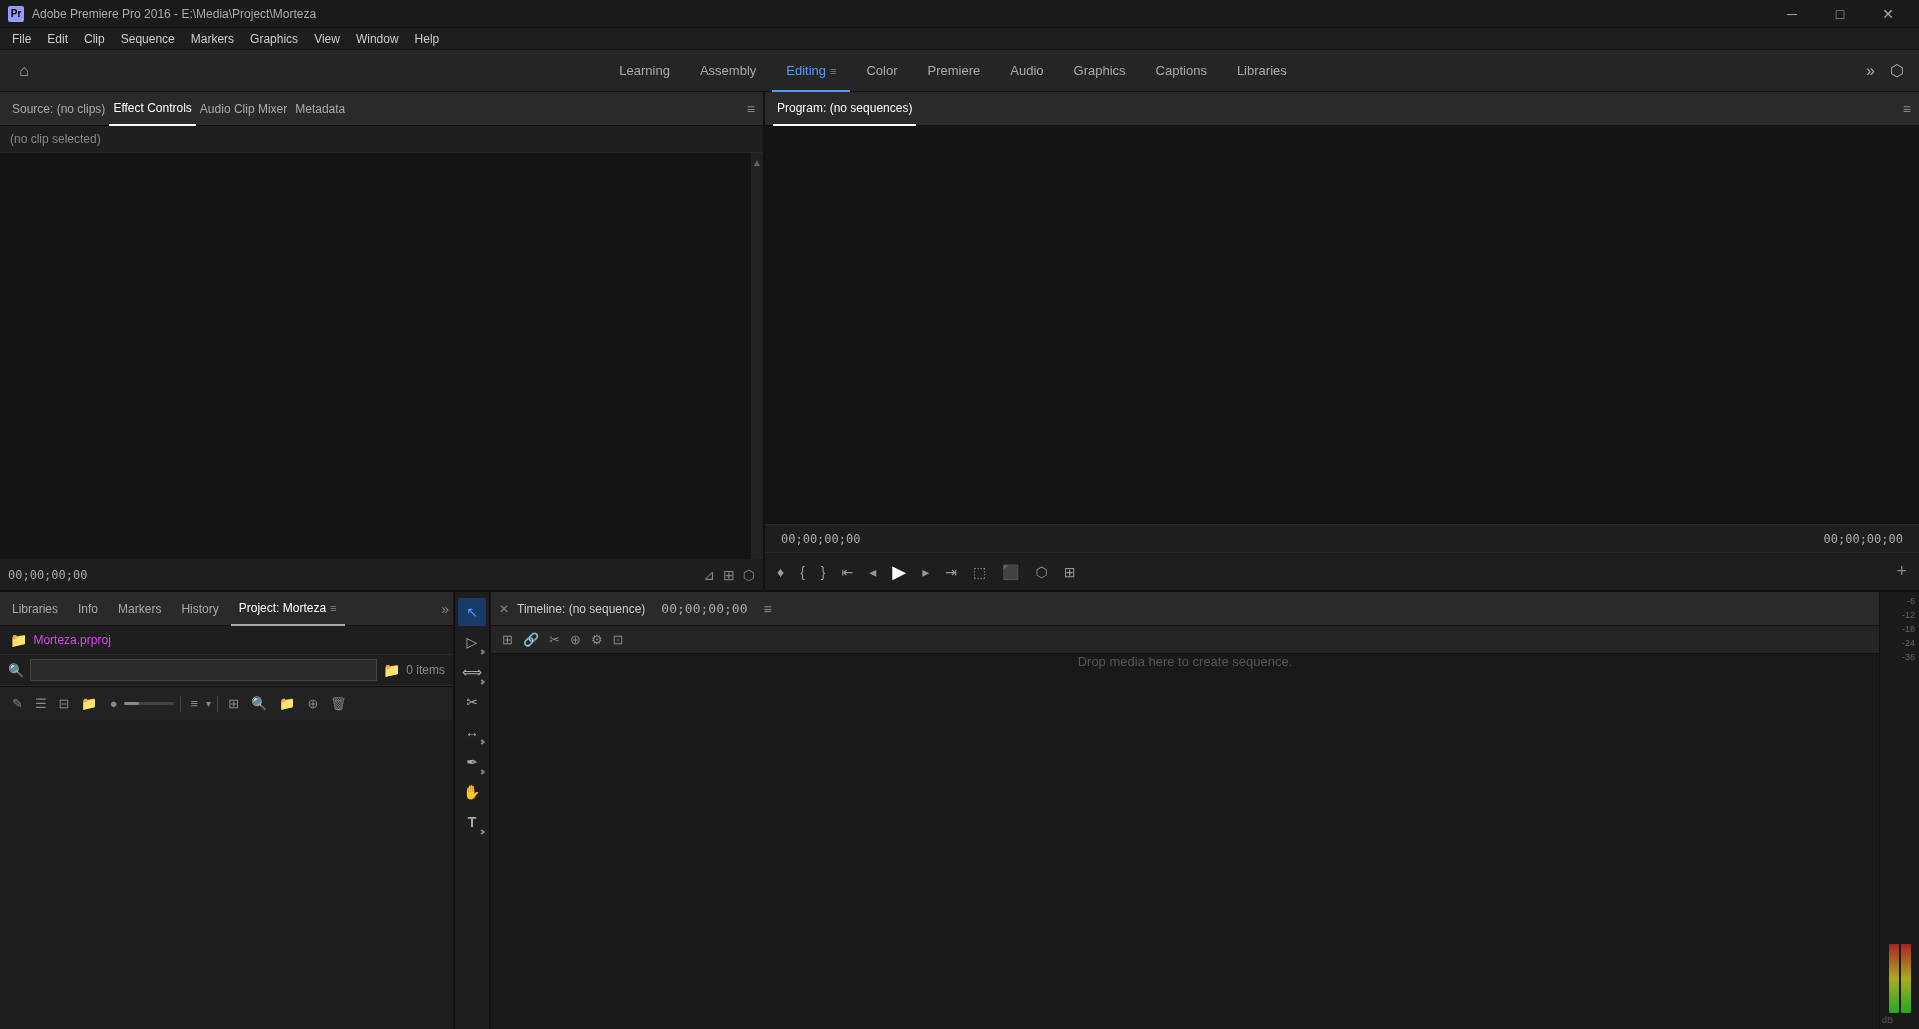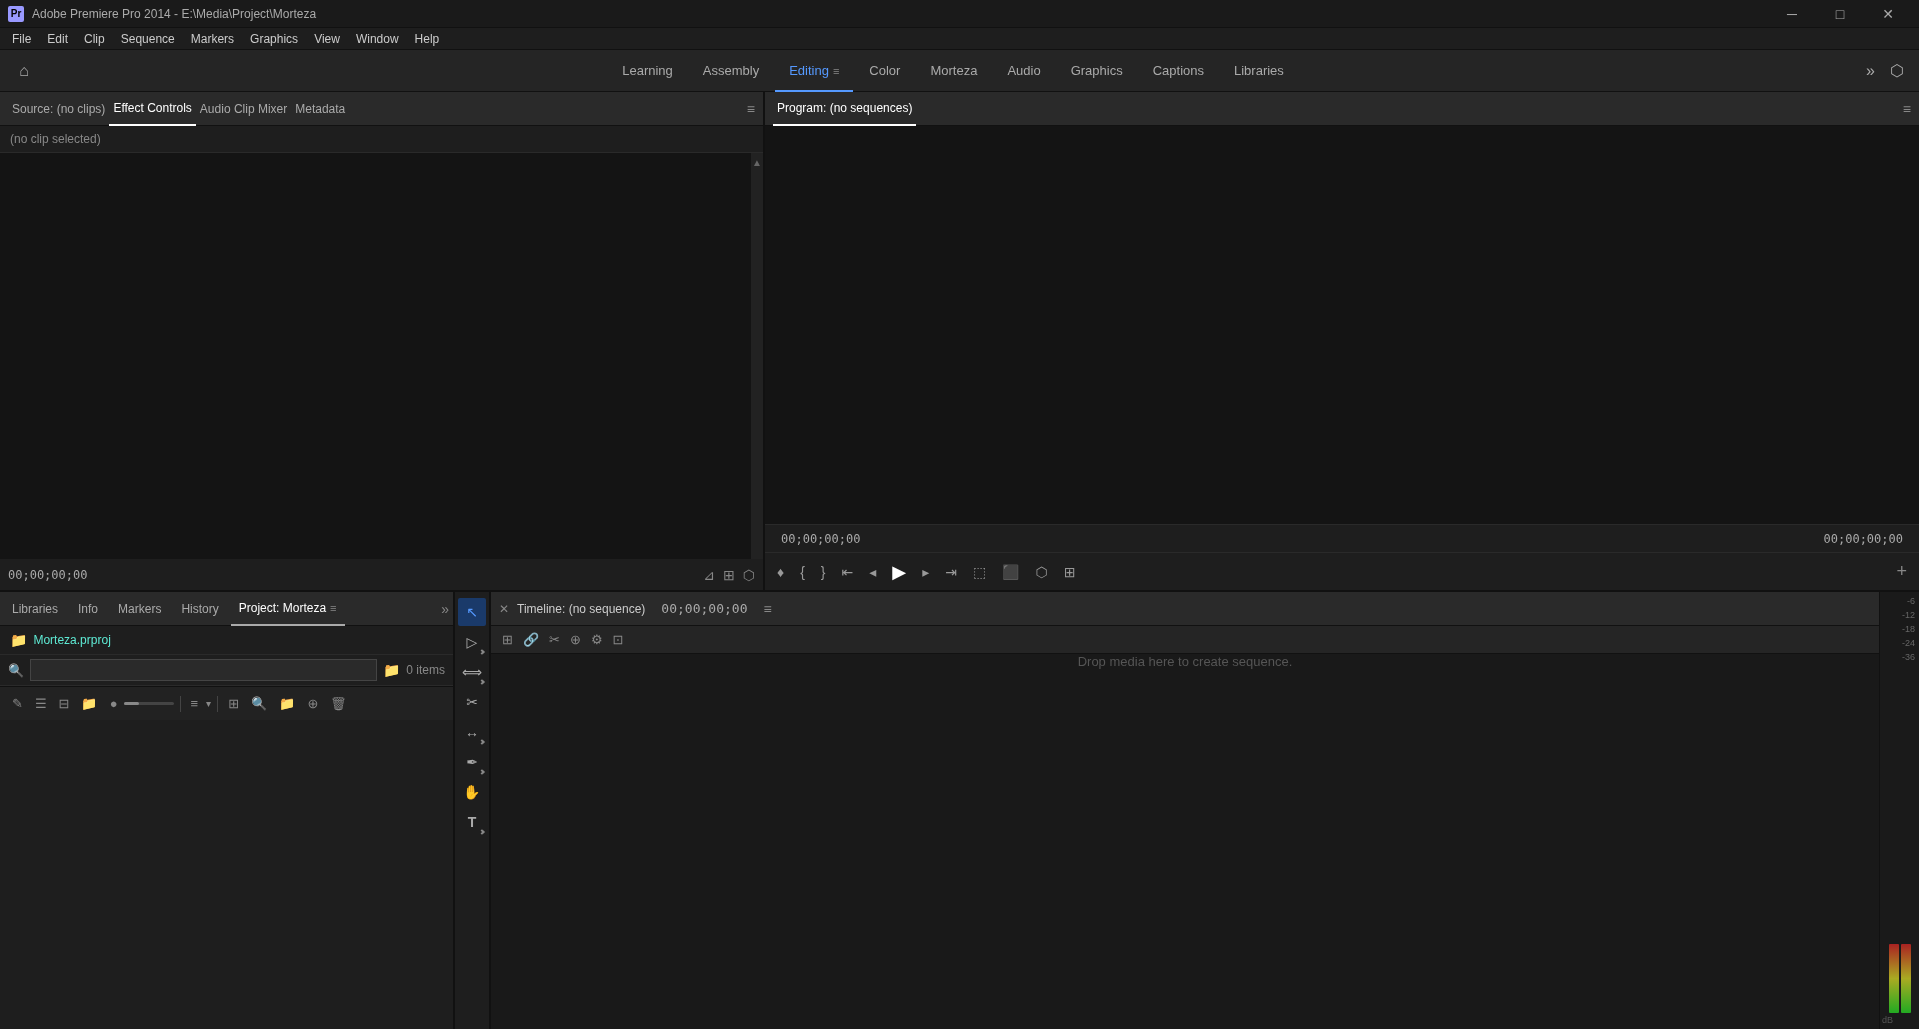--- a/index.html
+++ b/index.html
@@ -374,21 +374,21 @@
       padding: 6px 10px;
       gap: 6px;
       border-bottom: 1px solid #2a2a2a;
       flex-shrink: 0;
     }
     #project-file-row .folder-icon {
       color: #aaa;
       font-size: 14px;
     }
     #project-file-row .file-name {
-      color: #5eead4;
+      color: #d946ef;
       font-size: 12px;
     }
     #project-search-row {
       display: flex;
       align-items: center;
       padding: 4px 8px;
       gap: 6px;
       border-bottom: 1px solid #2a2a2a;
       flex-shrink: 0;
     }
@@ -572,21 +572,21 @@
       color: #555;
       font-size: 9px;
       margin-top: 2px;
     }
   </style>
 </head>
 <body>
 
 <div id="title-bar">
   <div class="app-icon">Pr</div>
-  <span class="title-text">Adobe Premiere Pro 2014 - E:\Media\Project\Morteza</span>
+  <span class="title-text">Adobe Premiere Pro 2016 - E:\Media\Project\Morteza</span>
   <div class="window-controls">
     <button class="win-btn">─</button>
     <button class="win-btn">□</button>
     <button class="win-btn close">✕</button>
   </div>
 </div>
 
 <div id="menu-bar">
   <span class="menu-item">File</span>
   <span class="menu-item">Edit</span>
@@ -601,21 +601,21 @@
 
 <div id="workspace-bar">
   <div class="home-btn">⌂</div>
   <div class="ws-tabs">
     <div class="ws-tab">Learning</div>
     <div class="ws-tab">Assembly</div>
     <div class="ws-tab active">
       Editing <span class="settings-icon">≡</span>
     </div>
     <div class="ws-tab">Color</div>
-    <div class="ws-tab">Morteza</div>
+    <div class="ws-tab">Premiere</div>
     <div class="ws-tab">Audio</div>
     <div class="ws-tab">Graphics</div>
     <div class="ws-tab">Captions</div>
     <div class="ws-tab">Libraries</div>
   </div>
   <span class="more-btn">»</span>
   <div class="publish-btn">⬡</div>
 </div>
 
 <div id="main-layout">

